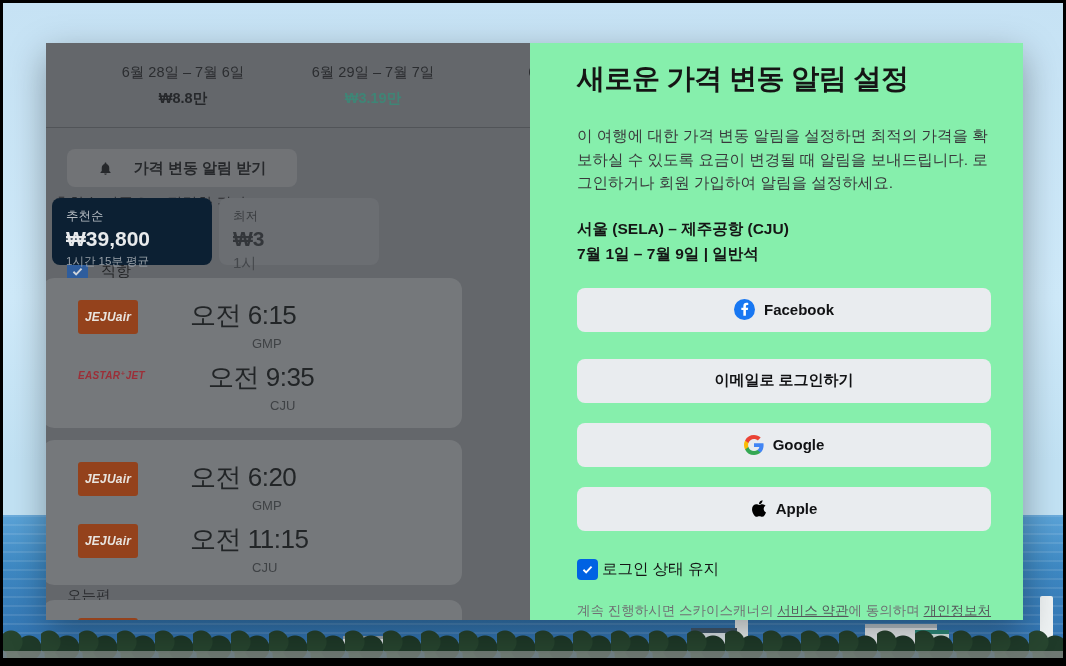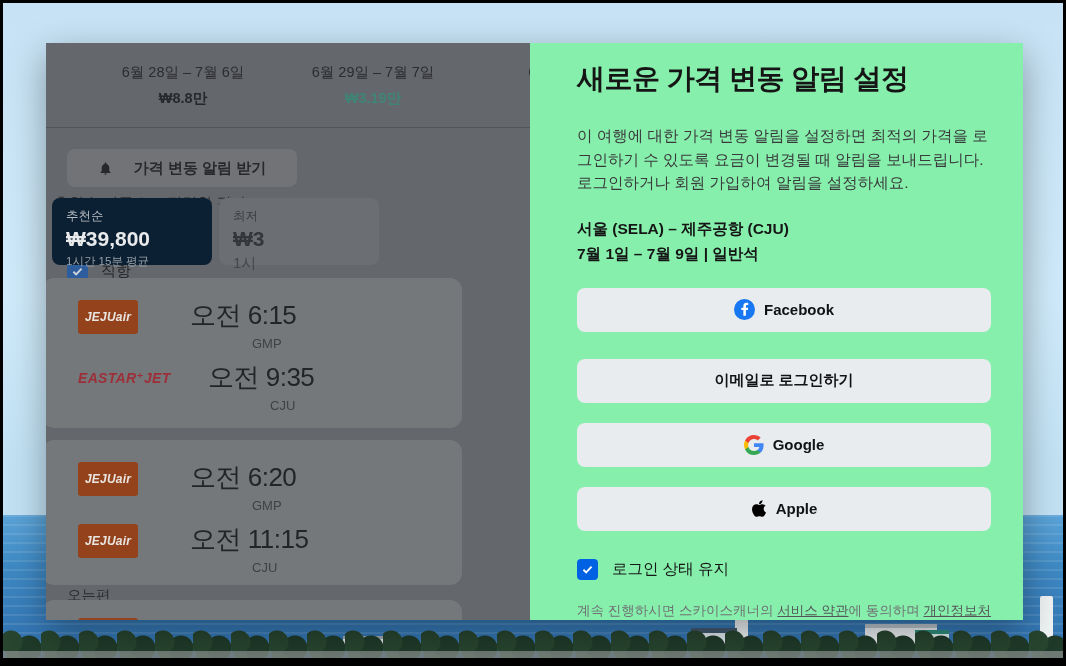--- a/index.html
+++ b/index.html
@@ -84,37 +84,37 @@
 
   .card { position:absolute; left:-4px; width:420px; background:#75787b; border-radius:12px; padding:20px 0 14px 36px; }
   .card1 { top:235px; height:150px; }
   .card2 { top:397px; height:145px; }
   .card3 { top:557px; height:40px; padding-top:16px; }
   .leg { display:flex; align-items:flex-start; gap:52px; height:56px; }
   .leg + .leg { margin-top:6px; }
   .logo-jeju { width:60px; height:34px; background:#94421c; border-radius:3px; margin-top:2px;
     display:flex; align-items:center; justify-content:center;
     color:#e8e4df; font-size:12px; font-weight:bold; font-style:italic; letter-spacing:.2px; }
-  .logo-eastar { width:78px; margin-top:10px; color:#9c2f38; font-size:14px; font-weight:bold;
+  .logo-eastar { width:78px; margin-top:10px; color:#9c2f38; font-size:10px; font-weight:bold;
     font-style:italic; letter-spacing:.3px; white-space:nowrap; }
   .leg-times { text-align:left; }
   .leg-time { font-size:26px; color:#222527; letter-spacing:-.5px; }
   .leg-airport { font-size:13px; color:#3f4245; margin-top:3px; margin-left:62px; }
 
   
   .modal { position:relative; width:493px; height:577px; background:#86efac; overflow:hidden;
     padding:17px 32px 4px 47px; }
   .m-title { font-size:28px; font-weight:bold; color:#151515; letter-spacing:-.5px; }
   .m-desc { margin-top:26px; width:418px; font-size:15.5px; line-height:23.5px; color:#39393b; }
   .m-route { margin-top:21px; font-size:15.5px; font-weight:bold; color:#151515; line-height:25px; }
   .m-btn { display:flex; align-items:center; justify-content:center; gap:9px;
     width:414px; height:44px; background:#e9ecef; border:none; border-radius:8px;
     font-size:15px; font-weight:bold; color:#111214; font-family:inherit; cursor:pointer; }
   .m-email { margin-top:27px; } .m-fb { margin-top:22px; } .m-gg { margin-top:20px; } .m-ap { margin-top:20px; }
-  .m-keep { margin-top:28px; display:flex; gap:14px; }
+  .m-keep { margin-top:28px; display:flex; gap:4px; }
   .m-chk { width:21px; height:21px; border-radius:4px; background:#0062e3;
     display:flex; align-items:center; justify-content:center; }
   .m-keep-label { font-size:15.5px; color:#151515; }
   .m-legal { margin-top:20px; width:418px; font-size:13.5px; line-height:21px; color:#6f7073; }
   .m-legal .lnk { color:#55565a; text-decoration:underline; }
   svg { display:block; }
 </style>
 </head>
 <body>
 
@@ -263,21 +263,21 @@
 
     <div class="card card3">
       <div class="leg">
         <div class="logo-jeju">JEJUair</div>
       </div>
     </div>
   </div>
 
   <div class="modal">
     <div class="m-title">새로운 가격 변동 알림 설정</div>
-    <div class="m-desc">이 여행에 대한 가격 변동 알림을 설정하면 최적의 가격을 로그인하기 수 있도록 요금이 변경될 때 알림을 보내드립니다. 로그인하거나 회원 가입하여 알림을 설정하세요.</div>
+    <div class="m-desc">이 여행에 대한 가격 변동 알림을 설정하면 최적의 가격을 확보하실 수 있도록 요금이 변경될 때 알림을 보내드립니다. 로그인하거나 회원 가입하여 알림을 설정하세요.</div>
     <div class="m-route">
       <div>서울 (SELA) – 제주공항 (CJU)</div>
       <div>7월 1일 – 7월 9일 | 일반석</div>
     </div>
 
     <button class="m-btn m-fb">
       <span>
         <svg width="21" height="21" viewBox="0 0 24 24">
           <circle cx="12" cy="12" r="12" fill="#1877f2"></circle>
           <path fill="#ffffff" d="M15.8 12.7l.4-2.7h-2.6V8.3c0-.8.4-1.5 1.5-1.5h1.2V4.5s-1.1-.2-2.1-.2c-2.1 0-3.5 1.3-3.5 3.6V10H8.4v2.7h2.3V19h2.9v-6.3h2.2z"></path>

